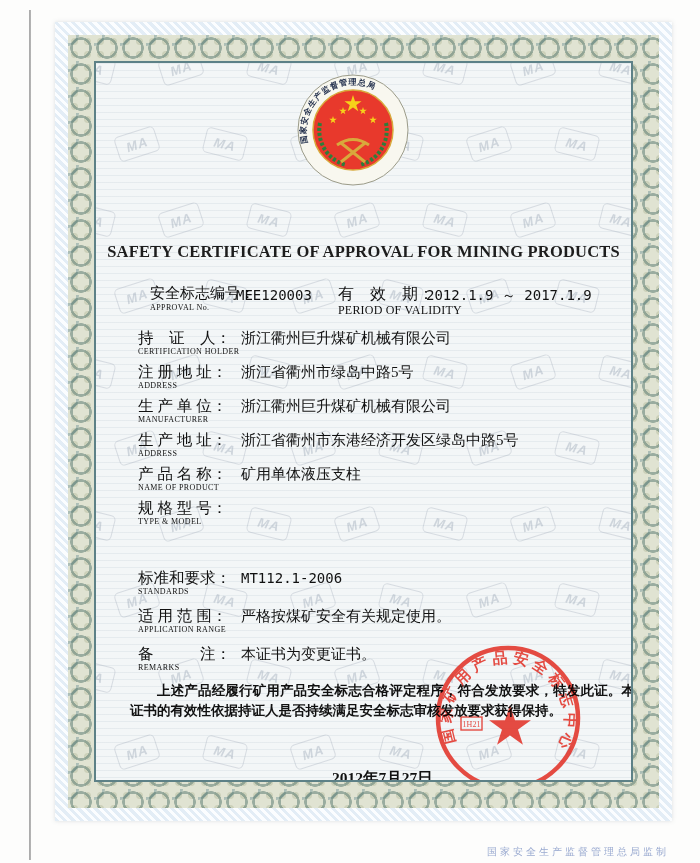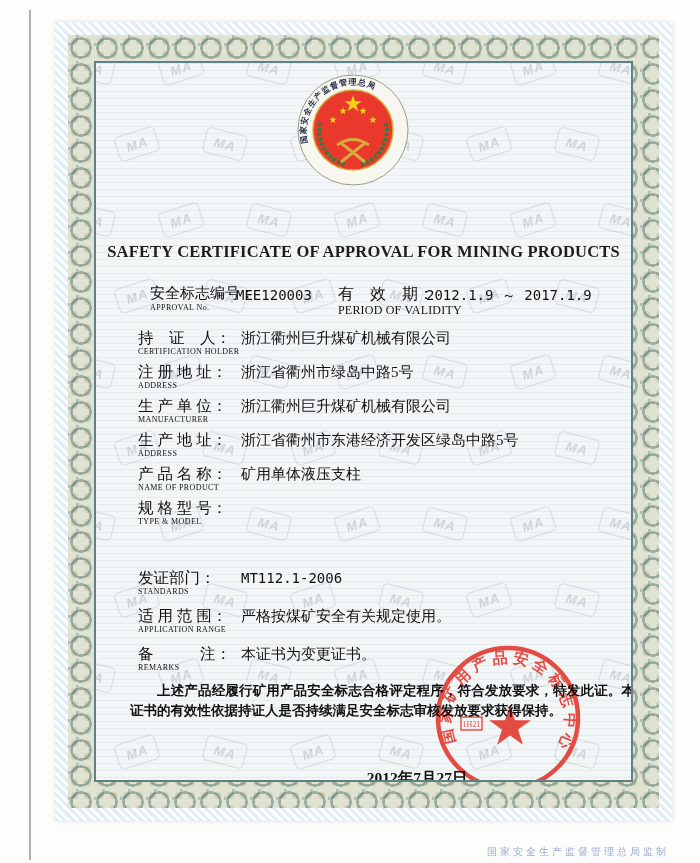--- a/index.html
+++ b/index.html
@@ -59,21 +59,21 @@
   .fvalue{position:absolute;left:103px;top:1px;font-size:15px;white-space:nowrap;}
   .fvalue.mono{font-family:"DejaVu Sans Mono","Liberation Mono",monospace;font-size:14px;top:2px;}
   .fen{position:absolute;left:0;top:19px;font-size:8px;letter-spacing:.4px;}
 
   
   .statement{position:absolute;left:34px;top:618px;width:505px;
     font-size:13.5px;font-weight:600;line-height:1.45;text-indent:2em;text-align:justify;}
   .issuer{position:absolute;left:224px;top:672px;width:160px;text-align:center;}
   .issuer-cn{font-size:17px;letter-spacing:2px;margin-top:48px;}
   .issuer-en{font-size:9px;letter-spacing:1px;margin-top:2px;}
-  .issue-date{position:absolute;left:236px;top:705px;width:170px;text-align:center;
+  .issue-date{position:absolute;left:236px;top:705px;width:170px;
     font-size:15.5px;font-weight:600;white-space:nowrap;}
 
   
   .seal{position:absolute;left:337px;top:580px;width:150px;height:150px;
     opacity:.88;mix-blend-mode:multiply;}
   .seal text{font-family:"Liberation Serif","DejaVu Serif",serif;}
 
   
   .footer-note{position:absolute;left:487px;top:845px;font-size:10px;
     letter-spacing:3px;color:#8296c6;opacity:.8;white-space:nowrap;}
@@ -218,21 +218,21 @@
         <div class="frow" style="top:401px">
           <span class="flabel">产 品 名 称：</span>
           <span class="fvalue">矿用单体液压支柱</span>
           <span class="fen">NAME OF PRODUCT</span>
         </div>
         <div class="frow" style="top:435px">
           <span class="flabel">规 格 型 号：</span>
           <span class="fen">TYPE &amp; MODEL</span>
         </div>
         <div class="frow" style="top:505px">
-          <span class="flabel">发证部门：</span>
+          <span class="flabel">标准和要求：</span>
           <span class="fvalue mono">MT112.1-2006</span>
           <span class="fen">STANDARDS</span>
         </div>
         <div class="frow" style="top:581px">
           <span class="flabel">备　　　注：</span>
           <span class="fvalue">本证书为变更证书。</span>
           <span class="fen">REMARKS</span>
         </div>
         <div class="frow" style="top:543px">
           <span class="flabel">适 用 范 围：</span>

